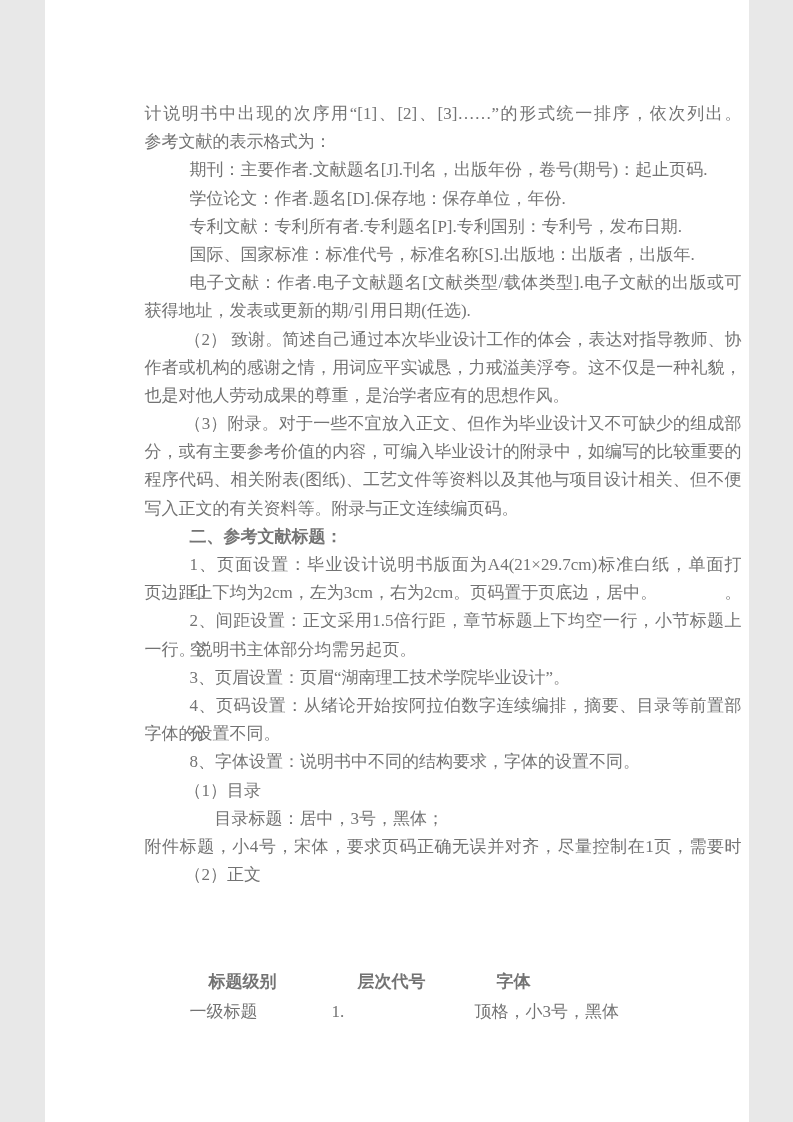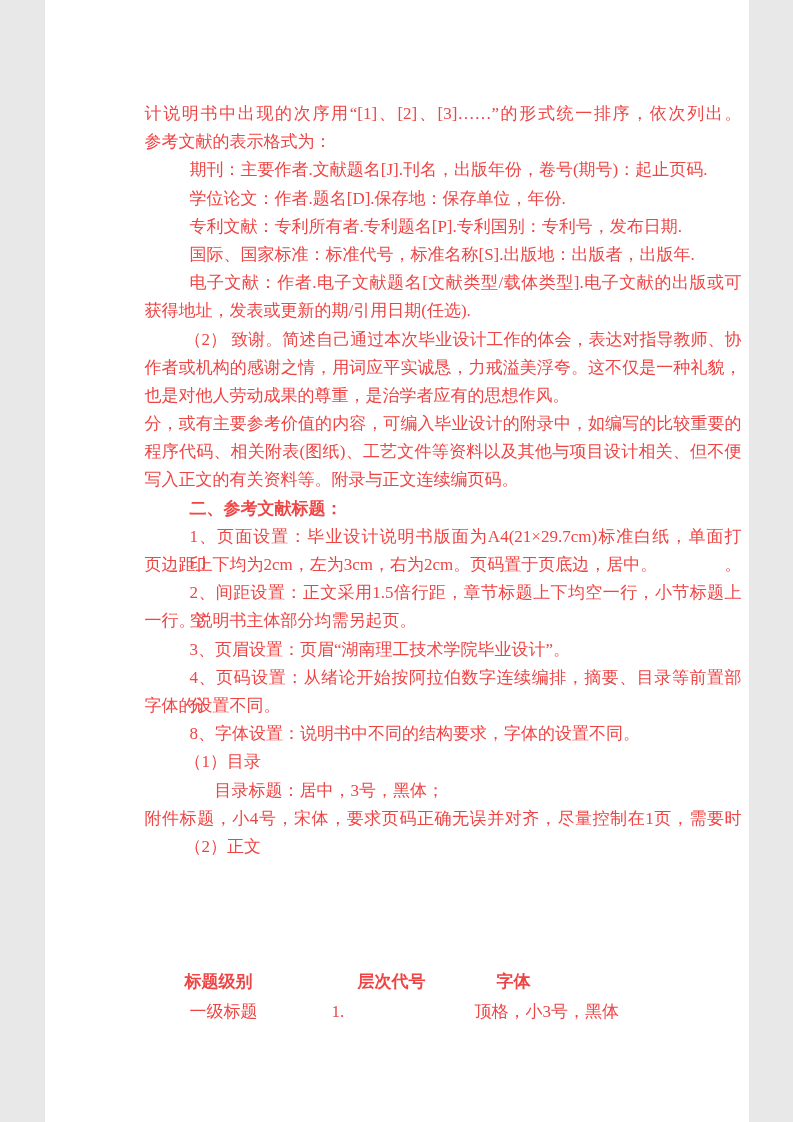--- a/index.html
+++ b/index.html
@@ -2,21 +2,21 @@
 <html><head>
 <meta charset="utf-8">
 <style>
   html,body{margin:0;padding:0;background:#e8e8e8;}
   .page{
     position:relative;
     width:704px;height:1122px;
     background:#ffffff;
     margin:0 auto;
     font-family:"Liberation Serif","DejaVu Serif",serif;
-    color:#ef4444;
+    color:#737373;
     overflow:hidden;
   }
   .content{
     position:absolute;left:100px;top:100px;width:597px;
     font-size:17px;
   }
   .line{
     height:28.2px;line-height:28.2px;
     white-space:pre;
     letter-spacing:0;
@@ -55,40 +55,41 @@
       <div class="line ind0">参考文献的表示格式为：</div>
       <div class="line ind1">期刊：主要作者.文献题名[J].刊名，出版年份，卷号(期号)：起止页码.</div>
       <div class="line ind1">学位论文：作者.题名[D].保存地：保存单位，年份.</div>
       <div class="line ind1">专利文献：专利所有者.专利题名[P].专利国别：专利号，发布日期.</div>
       <div class="line ind1">国际、国家标准：标准代号，标准名称[S].出版地：出版者，出版年.</div>
       <div class="line ind1 fill">电子文献：作者.电子文献题名[文献类型/载体类型].电子文献的出版或可</div>
       <div class="line ind0">获得地址，发表或更新的期/引用日期(任选).</div>
       <div class="line ind2 fill">（2） 致谢。简述自己通过本次毕业设计工作的体会，表达对指导教师、协</div>
       <div class="line ind0 fill">作者或机构的感谢之情，用词应平实诚恳，力戒溢美浮夸。这不仅是一种礼貌，</div>
       <div class="line ind0">也是对他人劳动成果的尊重，是治学者应有的思想作风。</div>
+      <div class="line ind2 fill">（3）附录。对于一些不宜放入正文、但作为毕业设计又不可缺少的组成部</div>
       <div class="line ind0 fill">分，或有主要参考价值的内容，可编入毕业设计的附录中，如编写的比较重要的</div>
       <div class="line ind0 fill">程序代码、相关附表(图纸)、工艺文件等资料以及其他与项目设计相关、但不便</div>
       <div class="line ind0">写入正文的有关资料等。附录与正文连续编页码。</div>
       <div class="line ind1 bold">二、参考文献标题：</div>
       <div class="line ind1 fill">1、页面设置：毕业设计说明书版面为A4(21×29.7cm)标准白纸，单面打印。</div>
       <div class="line ind0">页边距上下均为2cm，左为3cm，右为2cm。页码置于页底边，居中。</div>
       <div class="line ind1 fill">2、间距设置：正文采用1.5倍行距，章节标题上下均空一行，小节标题上空</div>
       <div class="line ind0">一行。说明书主体部分均需另起页。</div>
       <div class="line ind1">3、页眉设置：页眉“湖南理工技术学院毕业设计”。</div>
       <div class="line ind1 fill">4、页码设置：从绪论开始按阿拉伯数字连续编排，摘要、目录等前置部分</div>
       <div class="line ind0">字体的设置不同。</div>
       <div class="line ind1">8、字体设置：说明书中不同的结构要求，字体的设置不同。</div>
       <div class="line ind2">（1）目录</div>
       <div class="line ind3">目录标题：居中，3号，黑体；</div>
       <div class="line ind0 fill">附件标题，小4号，宋体，要求页码正确无误并对齐，尽量控制在1页，需要时</div>
       <div class="line ind2">（2）正文</div>
     </div>
   <div class="ftable" id="doc-table">
       <div class="trow thead">
-        <span class="tcell" style="left: 40px;">标题级别</span>
+        <span class="tcell" style="left: 64px;">标题级别</span>
         <span class="tcell" style="left: 213px;">层次代号</span>
         <span class="tcell" style="left: 352px;">字体</span>
       </div>
       <div class="trow">
         <span class="tcell" style="left: 45px;">一级标题</span>
         <span class="tcell" style="left: 187px;">1.</span>
         <span class="tcell" style="left: 330px;">顶格，小3号，黑体</span>
       </div>
     </div>
 </div>

